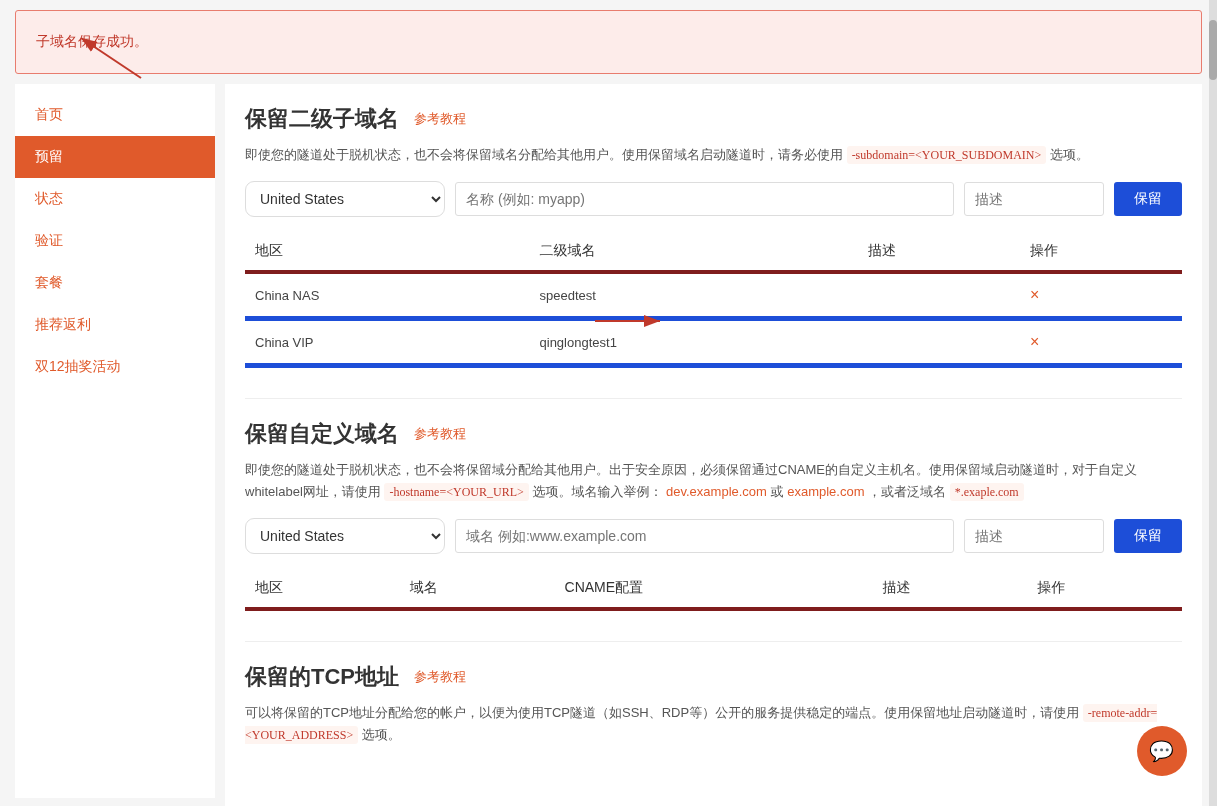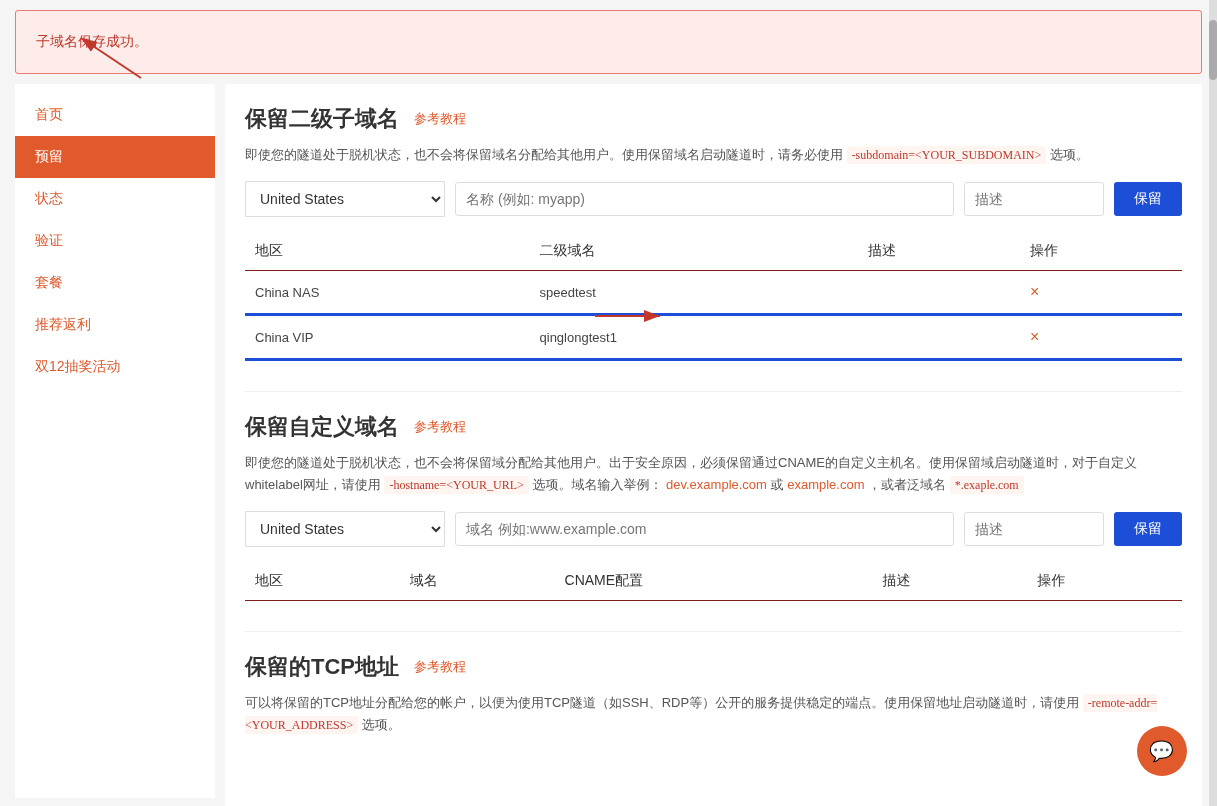--- a/index.html
+++ b/index.html
@@ -105,21 +105,21 @@
       display: flex;
       align-items: center;
       gap: 10px;
       margin-bottom: 15px;
     }
 
     .form-select {
       width: 200px;
       padding: 8px 10px;
       border: 1px solid #ddd;
-      border-radius: 1px;
+      border-radius: 9px;
       font-size: 14px;
       color: #333;
       background: #fff;
       cursor: pointer;
       appearance: auto;
     }
 
     .form-input {
       flex: 1;
       padding: 8px 10px;
@@ -153,27 +153,27 @@
       width: 100%;
       border-collapse: collapse;
       margin-top: 5px;
     }
 
     .data-table th {
       text-align: left;
       padding: 10px 10px;
       color: #333;
       font-weight: normal;
-      border-bottom: 1px solid #7f1d1d;
+      border-bottom: 4px solid #7f1d1d;
       font-size: 14px;
     }
 
     .data-table td {
       padding: 12px 10px;
-      border-bottom: 3px solid #1d4ed8;
+      border-bottom: 5px solid #1d4ed8;
       font-size: 13px;
       color: #444;
     }
 
     .delete-btn {
       color: #e05a2b;
       cursor: pointer;
       font-size: 16px;
       background: none;
       border: none;

